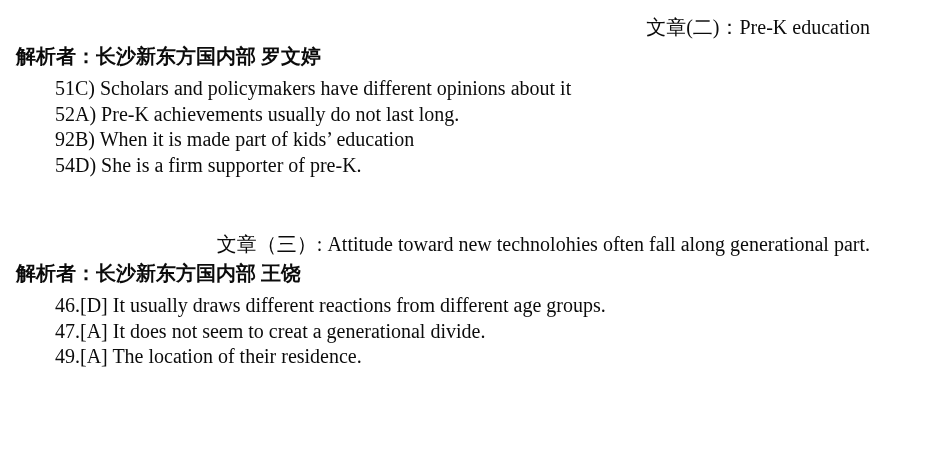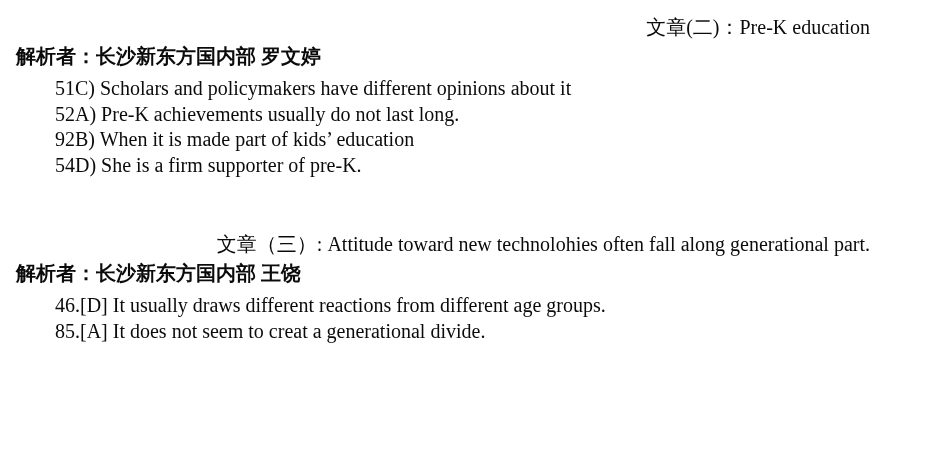--- a/index.html
+++ b/index.html
@@ -62,17 +62,18 @@
       <div class="answer-line">92B) When it is made part of kids’ education</div>
       <div class="answer-line">54D) She is a firm supporter of pre-K.</div>
     </div>
   </section>
 
   <section class="section section-2">
     <div class="sec-title">文章（三）: Attitude toward new technolohies often fall along generational part.</div>
     <div class="sec-analyst">解析者：长沙新东方国内部 王饶</div>
     <div class="answers">
       <div class="answer-line">46.[D] It usually draws different reactions from different age groups.</div>
-      <div class="answer-line">85.[A] It does not seem to creat a generational divide.</div>
+      <div class="answer-line">47.[A] It does not seem to creat a generational divide.</div>
+      <div class="answer-line">49.[A] The location of their residence.</div>
     </div>
   </section>
 
 </div>
 
 </body></html>

